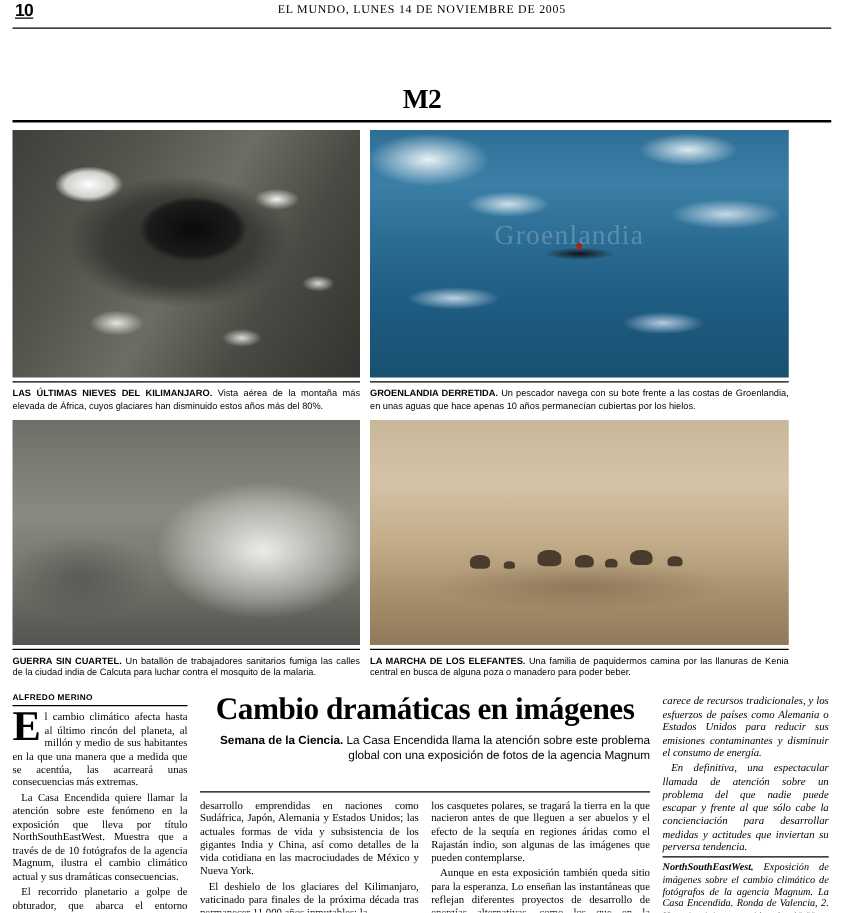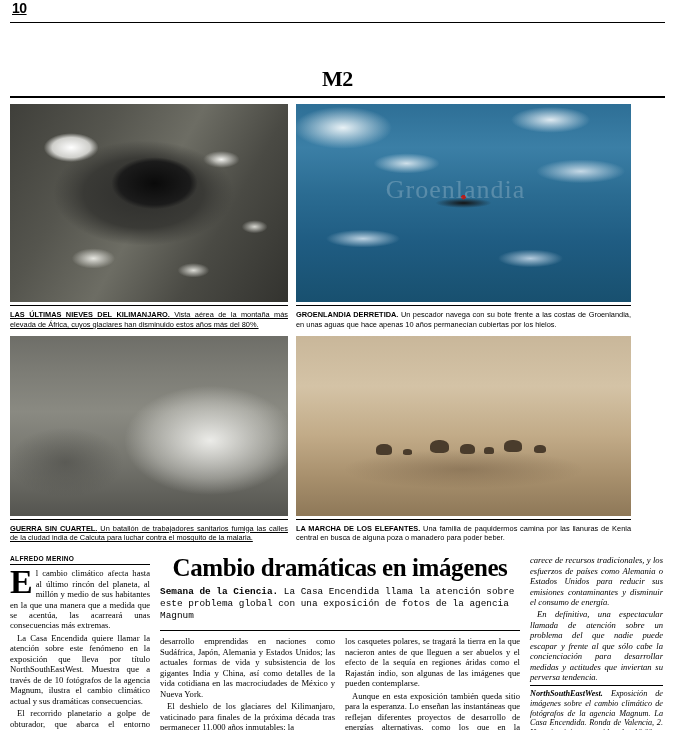--- a/index.html
+++ b/index.html
@@ -62,34 +62,34 @@
   .rule-thick {
     border-top: 2px solid #000;
     margin-bottom: 6px;
   }
 
   
   .photo-row {
     display: flex;
     gap: 8px;
   }
-  .photo-block-left { width: 278px; text-decoration: underline; }
+  .photo-block-left { width: 278px; }
   .photo-block-right { width: 335px; }
 
   .photo {
     position: relative;
     overflow: hidden;
     border: 0;
   }
   .photo .ghost {
     position: absolute;
     left: 0; right: 16px; top: 36%;
     text-align: center;
     font-family: "Liberation Serif", serif;
-    font-size: 26px;
+    font-size: 22px;
     color: rgba(255,255,255,0.22);
     letter-spacing: 1px;
     pointer-events: none;
   }
 
   
   .ph-kilimanjaro {
     height: 198px;
     background:
       radial-gradient(ellipse 60px 36px at 52% 40%, #0a0a0a 0%, #1b1b1b 60%, rgba(0,0,0,0) 72%),
@@ -186,27 +186,28 @@
   .headline {
     font-family: "Liberation Serif", serif;
     font-weight: bold;
     font-size: 25px;
     line-height: 1.02;
     letter-spacing: -0.4px;
     margin: 0 0 5px 0;
     text-align: center;
   }
   .kicker {
-    font-family: Liberation Mono, monospace;
+    font-family: Liberation Sans, sans-serif;
     font-size: 9.4px;
     line-height: 1.3;
     font-weight: bold;
-    padding-bottom: 8px;
+    padding-bottom: 23px;
     border-bottom: 1px solid #000;
     margin-bottom: 5px;
+    text-align: right;
   }
   .kicker .lede { font-weight: normal; }
   .two-col {
     column-count: 2;
     column-gap: 10px;
     column-rule: 0;
   }
   .box {
     font-size: 8.2px;
     line-height: 1.2;
@@ -218,20 +219,21 @@
   .box b { font-weight: bold; }
   .boxlink { }
 </style>
 </head>
 <body>
 
 <div class="page">
 
   <div class="masthead">
     <div class="page-number">10</div>
+    <div class="masthead-title">EL MUNDO, LUNES 14 DE NOVIEMBRE DE 2005</div>
   </div>
   <div class="rule-thin"></div>
   <div class="section-logo">M2</div>
   <div class="rule-thick"></div>
 
   <div class="photo-row">
     <div class="photo-block-left">
       <div class="photo ph-kilimanjaro">
         <div class="ghost"></div>
       </div>

